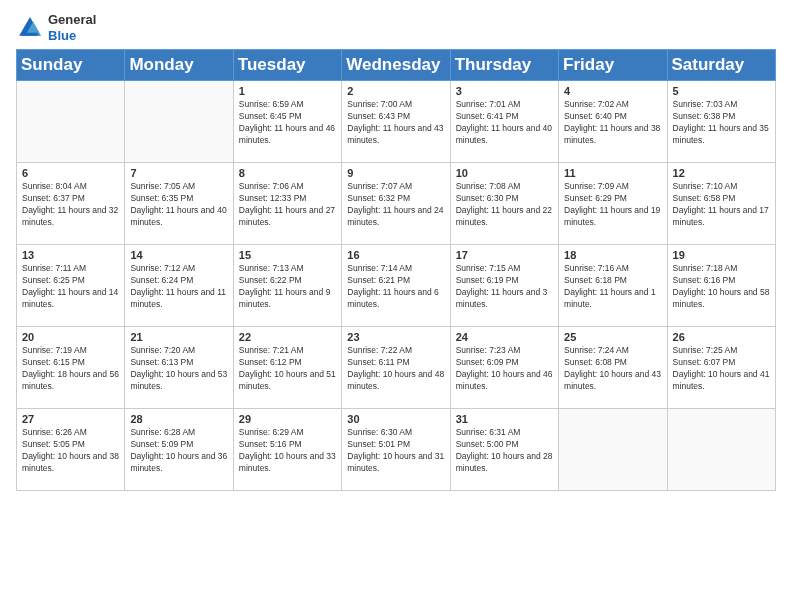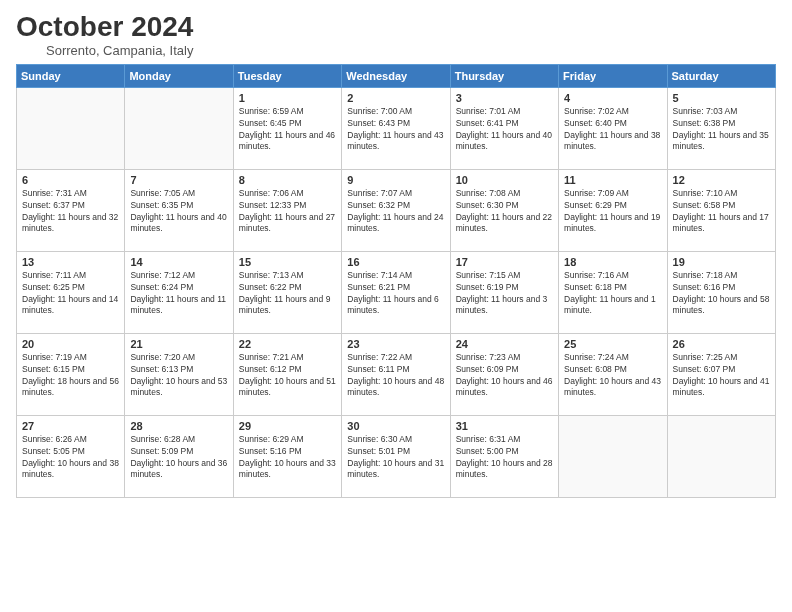--- a/index.html
+++ b/index.html
@@ -56,21 +56,21 @@
     .calendar {
       width: 100%;
       border-collapse: collapse;
       font-size: 9px;
     }
     .calendar thead tr th {
       background: #3a7abf;
       color: #fff;
       padding: 5px 4px;
       text-align: left;
-      font-size: 11px;
+      font-size: 17px;
       font-weight: bold;
       border: 1px solid #5a9ad5;
     }
     .calendar tbody tr td {
       border: 1px solid #ccc;
       padding: 4px 5px;
       vertical-align: top;
       background: #fff;
       width: calc(100% / 7);
       height: 82px;
@@ -88,23 +88,30 @@
       font-size: 8.5px;
       color: #333;
       line-height: 1.4;
     }
   </style>
 </head>
 <body>
 
 <div class="page">
   <div class="header">
-    <div class="title-block">
-      <div class="month-year">October 2024</div>
-      <div class="location">Sorrento, Campania, Italy</div>
+    <div class="logo">
+      <svg class="logo-icon" viewBox="0 0 36 36">
+        <polygon points="18,4 32,28 4,28" fill="#1a6abf"></polygon>
+        <polygon points="22,10 32,28 12,28" fill="#4a9fd5"></polygon>
+        <rect x="8" y="24" width="20" height="4" fill="#1a6abf" rx="1"></rect>
+      </svg>
+      <div class="logo-text">
+        <span class="general">General</span>
+        <span class="blue">Blue</span>
+      </div>
     </div>
   </div>
 
   <table class="calendar">
     <thead>
       <tr>
         <th>Sunday</th>
         <th>Monday</th>
         <th>Tuesday</th>
         <th>Wednesday</th>
@@ -134,21 +141,21 @@
             <div class="day-info"><span>Sunrise: 7:02 AM</span><br><span>Sunset: 6:40 PM</span><br><span>Daylight: 11 hours and 38 minutes.</span></div>
           </td>
           <td>
             <div class="day-number">5</div>
             <div class="day-info"><span>Sunrise: 7:03 AM</span><br><span>Sunset: 6:38 PM</span><br><span>Daylight: 11 hours and 35 minutes.</span></div>
           </td>
         </tr>
         <tr>
           <td>
             <div class="day-number">6</div>
-            <div class="day-info"><span>Sunrise: 7:31 AM</span><br><span>Sunset: 6:37 PM</span><br><span>Daylight: 11 hours and 32 minutes.</span></div>
+            <div class="day-info"><span>Sunrise: 8:04 AM</span><br><span>Sunset: 6:37 PM</span><br><span>Daylight: 11 hours and 32 minutes.</span></div>
           </td>
           <td>
             <div class="day-number">7</div>
             <div class="day-info"><span>Sunrise: 7:05 AM</span><br><span>Sunset: 6:35 PM</span><br><span>Daylight: 11 hours and 40 minutes.</span></div>
           </td>
           <td>
             <div class="day-number">8</div>
             <div class="day-info"><span>Sunrise: 7:06 AM</span><br><span>Sunset: 12:33 PM</span><br><span>Daylight: 11 hours and 27 minutes.</span></div>
           </td>
           <td>

